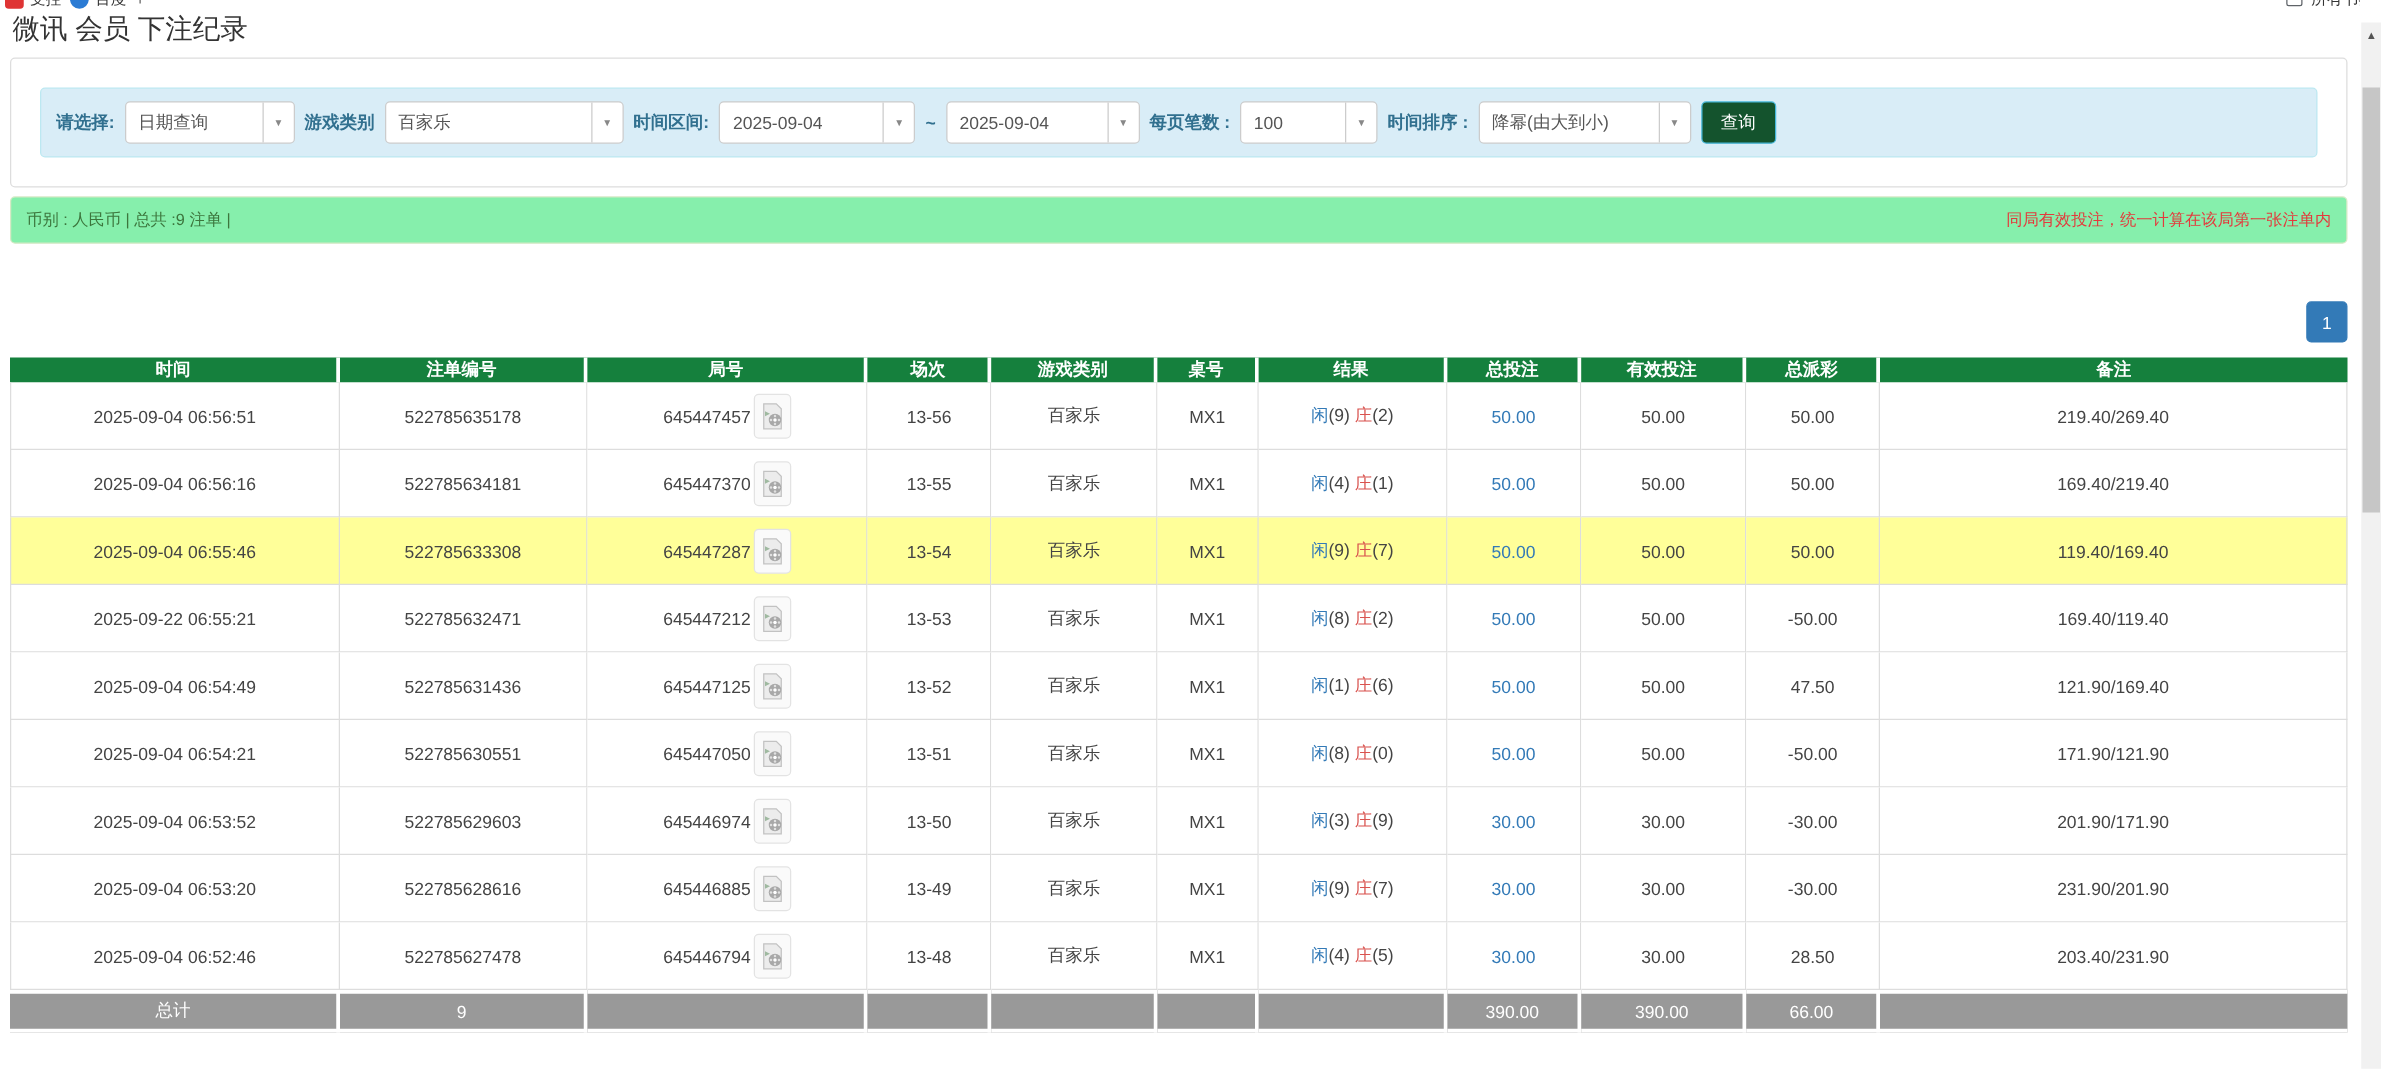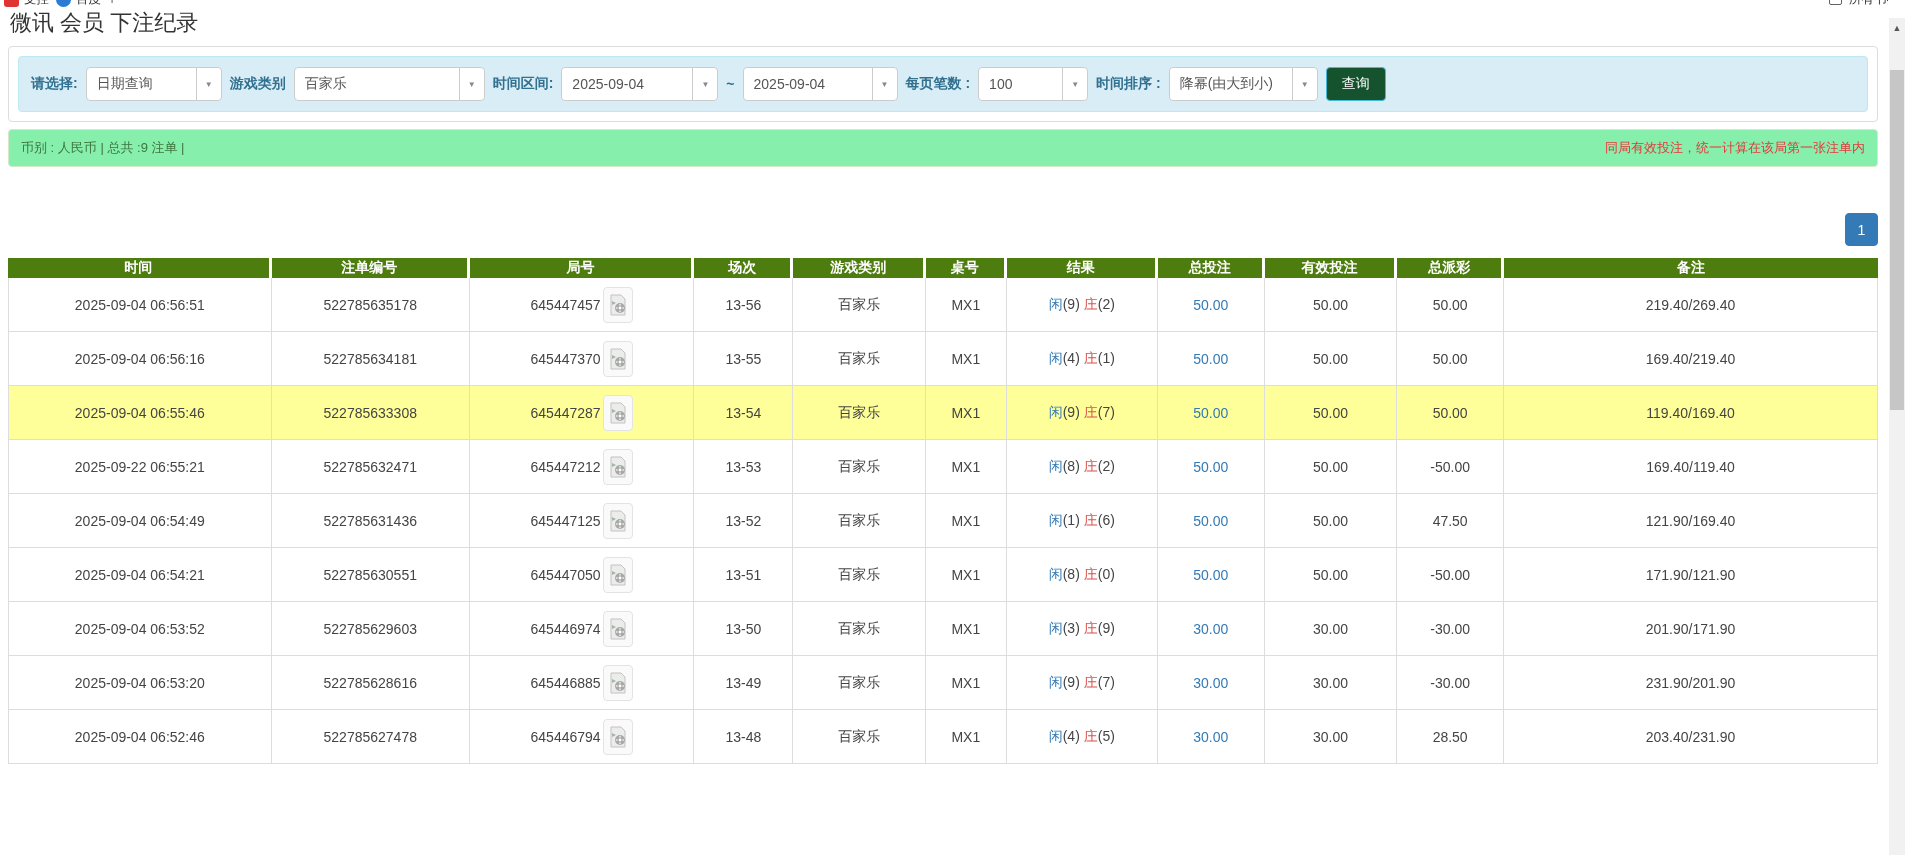--- a/index.html
+++ b/index.html
@@ -17,38 +17,38 @@
   .bm-icon-blue { width:15px; height:15px; border-radius:50%; background:#2b7bd4; }
   .bm-label { font-size:12.5px; color:#333; }
   .plus-label { font-size:14px; color:#666; }
   .all-bm-icon { width:13px; height:11px; border:1.5px solid #5f6368; border-radius:2px; }
   
   .title-clip { height:26px; overflow:hidden; margin:1px 0 0 10px; }
   .page-title { font-size:22px; color:#333; margin-top:-2px; font-weight:400; }
 
   .main { margin:0 27px 0 8px; }
 
-  .filter-panel { margin-top:10px; border:1px solid #ddd; border-radius:4px; padding:9px; background:#fff; }
+  .filter-panel { margin-top:10px; border:1px solid #ddd; border-radius:4px; padding:23px; background:#fff; }
   .filter-bar { background:#d9edf7; border:1px solid #bce8f1; border-radius:4px; padding:10px 12px; display:flex; align-items:center; gap:8px; }
   .flabel { color:#31708f; font-weight:bold; font-size:14px; white-space:nowrap; }
   .combo { background:#fff; border:1px solid #ccc; border-radius:4px; height:34px; display:flex; align-items:stretch; cursor:pointer; }
   .combo .val { padding:0 10px; font-size:14px; color:#555; flex:1; display:flex; align-items:center; white-space:nowrap; overflow:hidden; }
   .combo .arrow { width:25px; border-left:1px solid #ccc; display:flex; align-items:center; justify-content:center; color:#888; font-size:8px; }
-  .w1{width:136px}.w2{width:191px}.w3{width:157px}.w4{width:155px}.w5{width:110px}.w6{width:149px}
+  .w1{width:136px}.w2{width:191px}.w3{width:157px}.w4{width:155px}.w5{width:110px}.w6{width:170px}
   .btn-query { background:#14532d; border:1px solid #46b8da; color:#fff; border-radius:4px; height:34px; padding:0 15px; font-size:14px; cursor:pointer; }
 
   .summary-bar { margin-top:7px; background:#86efac; border:1px solid #d6e9c6; border-radius:4px; padding:9px 12px; display:flex; justify-content:space-between; align-items:center; }
   .sum-left { color:#3c763d; font-size:13px; }
   .sum-right { color:#e4393c; font-size:13px; }
 
   .pager-row { margin-top:46px; display:flex; justify-content:flex-end; }
   .page-btn { width:33px; height:33px; background:#337ab7; border:1px solid #337ab7; color:#fff; border-radius:4px; font-size:14px; cursor:pointer; }
 
   table.records { margin-top:12px; width:100%; border-collapse:separate; border-spacing:0; table-layout:fixed; }
-  .records th { background:#4d7c0f; color:#fff; font-size:14px; font-weight:bold; height:18px; border-right:3px solid #fff; text-align:center; }
+  .records th { background:#15803d; color:#fff; font-size:14px; font-weight:bold; height:18px; border-right:3px solid #fff; text-align:center; }
   .records th:last-child { border-right:none; }
   .records tbody td { height:54px; text-align:center; font-size:14px; color:#444; border-right:1px solid #ddd; border-bottom:1px solid #ddd; background:#fff; overflow:hidden; }
   .records tbody td:first-child { border-left:1px solid #ddd; }
   .records tr.hl td { background:#ffff99; }
   .p { color:#337ab7; } .b { color:#d9534f; } .sc { color:#444; }
   .link { color:#337ab7; cursor:pointer; }
   .neg { color:#dd3c35; }
   .round-wrap { display:flex; align-items:center; justify-content:center; gap:2px; }
   .film-btn { width:30px; height:36px; background:#fafafa; border:1px solid #e3e3e3; border-radius:4px; display:flex; align-items:center; justify-content:center; cursor:pointer; padding:0; }
   .records tfoot td { background:#999; color:#fff; height:34px; text-align:center; font-size:14px; border-right:3px solid #fff; border-top:3px solid #fff; }
@@ -421,20 +421,33 @@
           <td>百家乐</td>
           <td>MX1</td>
           <td><span class="p">闲</span><span class="sc">(4)</span> <span class="b">庄</span><span class="sc">(5)</span></td>
           <td><span class="link">30.00</span></td>
           <td>30.00</td>
           <td class="">28.50</td>
           <td>203.40/231.90</td>
         </tr>
       </tbody>
     <tfoot>
+        <tr>
+          <td>总计</td>
+          <td>9</td>
+          <td></td>
+          <td></td>
+          <td></td>
+          <td></td>
+          <td></td>
+          <td>390.00</td>
+          <td>390.00</td>
+          <td>66.00</td>
+          <td></td>
+        </tr>
       </tfoot>
   </table>
 
 </div>
 
 <div class="scrollbar">
   <div class="sb-track"></div>
   <div class="sb-up">▲</div>
   <div class="sb-thumb"></div>
 </div>

